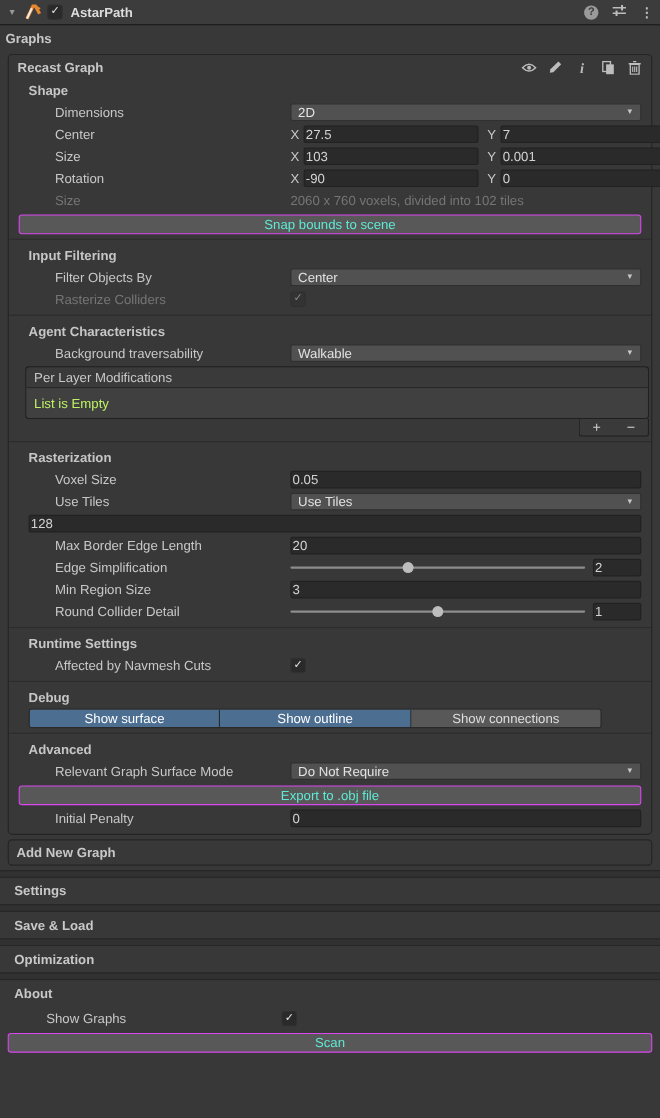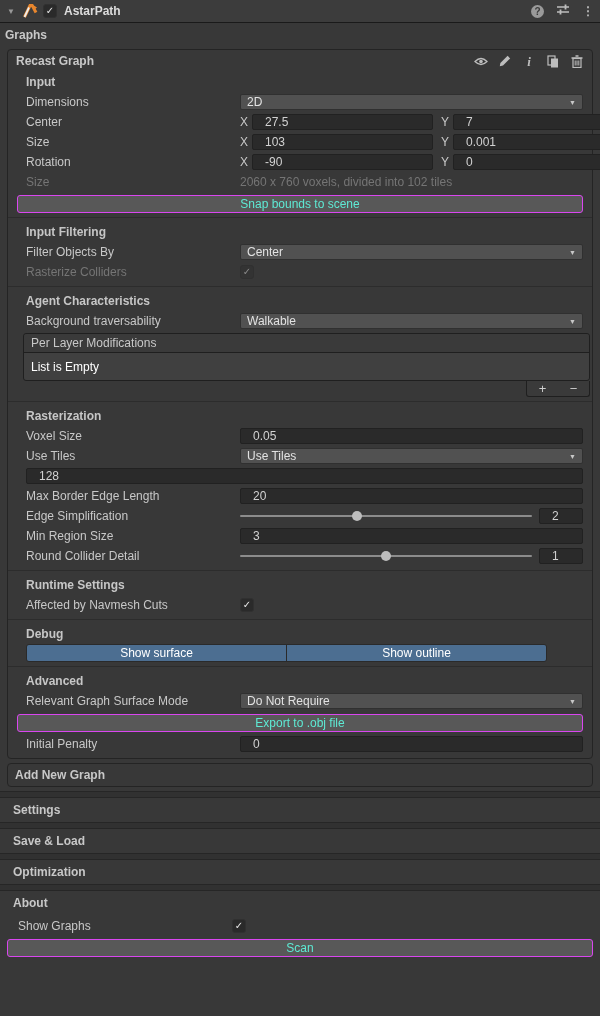--- a/index.html
+++ b/index.html
@@ -33,43 +33,43 @@
   .panel-title { font-weight:bold; color:#C8C8C8; }
   .title-icons { margin-left:auto; display:flex; gap:10px; align-items:center; }
   .ticon { width:14px; height:13px; display:flex; align-items:center; justify-content:center; }
   .ticon svg { display:block; }
   .info-i { font-family:"Liberation Serif", serif; font-style:italic; font-weight:bold;
     color:#BDBDBD; font-size:13px; line-height:13px; }
   .sec { border-top:1px solid #2C2C2C; margin-top:4px; padding-top:4px; }
   .sec.first { border-top:none; margin-top:0; padding-top:0; }
   .sec-head { height:20px; line-height:20px; padding-left:18px; font-weight:bold; color:#C6C6C6; }
   .row { height:20px; display:flex; align-items:center; padding-left:18px; padding-right:9px; }
-  .lbl { width:214px; flex:none; color:#C8C8C8; }
+  .lbl { width:214px; flex:none; color:#C8C8C8;margin-left:24px; }
   .lbl.indent { padding-left:16px; }
   .dim-txt { color:#757575; }
   .tfield { flex:1; min-width:0; height:16px; background:#2A2A2A; border:1px solid #212121;
     border-radius:2px; color:#D2D2D2; font-family:"Liberation Sans",sans-serif; font-size:12px;
-    padding:0 12px; outline:none; }
+    padding:0 1px; outline:none; }
   .dropdown { flex:1; height:16px; background:#515151; border:1px solid #303030; border-radius:2px;
     display:flex; align-items:center; padding:0 6px; color:#E2E2E2; }
   .dd-arrow { margin-left:auto; font-size:7px; color:#C8C8C8; }
   .vec3 { flex:1; display:flex; align-items:center; gap:0; }
   .axis { color:#C8C8C8; width:12px; flex:none; }
   .vec3 .tfield { margin-right:8px; }
   .vec3 .tfield:last-child { margin-right:0; }
   .btn { background:#585858; border:1px solid #d946ef; border-radius:3px; color:#5eead4;
     height:18px; display:flex; align-items:center; justify-content:center;
     font-family:"Liberation Sans",sans-serif; font-size:12px; }
   .btn-wide { margin:3px 9px 2px 9px; }
   
   .list-box { margin:2px 2px 0 15px; border:1px solid #1F1F1F; border-radius:3px; }
   .list-header { height:19px; background:#3A3A3A; padding-left:7px; display:flex; align-items:center;
     border-bottom:1px solid #1F1F1F; border-radius:3px 3px 0 0; color:#C8C8C8; }
   .list-body { height:27px; background:#404040; display:flex; align-items:center; padding-left:7px;
-    border-radius:0 0 3px 3px; color:#ffffff; }
+    border-radius:0 0 3px 3px; color:#bef264; }
   .list-footer { display:flex; justify-content:flex-end; margin:0 2px 2px 0; height:16px; }
   .list-footer-inner { background:#3A3A3A; border:1px solid #1F1F1F; border-top:none;
     border-radius:0 0 3px 3px; width:64px; display:flex; align-items:center;
     justify-content:space-around; }
   .mini-btn { color:#CFCFCF; font-size:13px; line-height:13px; padding:0 4px; }
   
   .slider-wrap { flex:1; display:flex; align-items:center; gap:7px; min-width:0; }
   .slider { flex:1; position:relative; height:16px; }
   .track { position:absolute; top:7px; left:0; right:0; height:2px; background:#8C8C8C; border-radius:1px; }
   .knob { position:absolute; top:3px; width:10px; height:10px; border-radius:50%; background:#BDBDBD; margin-left:-5px; }
@@ -147,21 +147,21 @@
         <svg width="12" height="13" viewBox="0 0 12 13">
           <rect x="2" y="3.5" width="8" height="9" fill="none" stroke="#BDBDBD" stroke-width="1.2"></rect>
           <path d="M0.5 3 H11.5 M4.5 1 H7.5" stroke="#BDBDBD" stroke-width="1.3"></path>
           <path d="M4.2 5.5 V10.5 M6 5.5 V10.5 M7.8 5.5 V10.5" stroke="#BDBDBD" stroke-width="1"></path>
         </svg>
       </span>
     </span>
   </div>
 
   <div class="sec first">
-    <div class="sec-head">Input</div>
+    <div class="sec-head">Shape</div>
     <div class="row">
       <span class="lbl">Dimensions</span>
       <div class="dropdown">
         <span>2D</span>
         <span class="dd-arrow">▼</span>
       </div>
     </div>
     <div class="row">
       <span class="lbl">Center</span>
       <div class="vec3">
@@ -291,20 +291,21 @@
       <span class="lbl">Affected by Navmesh Cuts</span>
       <span class="chk">✓</span>
     </div>
   </div>
 
   <div class="sec">
     <div class="sec-head">Debug</div>
     <div class="seg">
       <div class="seg-btn active">Show surface</div>
       <div class="seg-btn active">Show outline</div>
+      <div class="seg-btn">Show connections</div>
     </div>
   </div>
 
   <div class="sec">
     <div class="sec-head">Advanced</div>
     <div class="row">
       <span class="lbl">Relevant Graph Surface Mode</span>
       <div class="dropdown">
         <span>Do Not Require</span>
         <span class="dd-arrow">▼</span>

